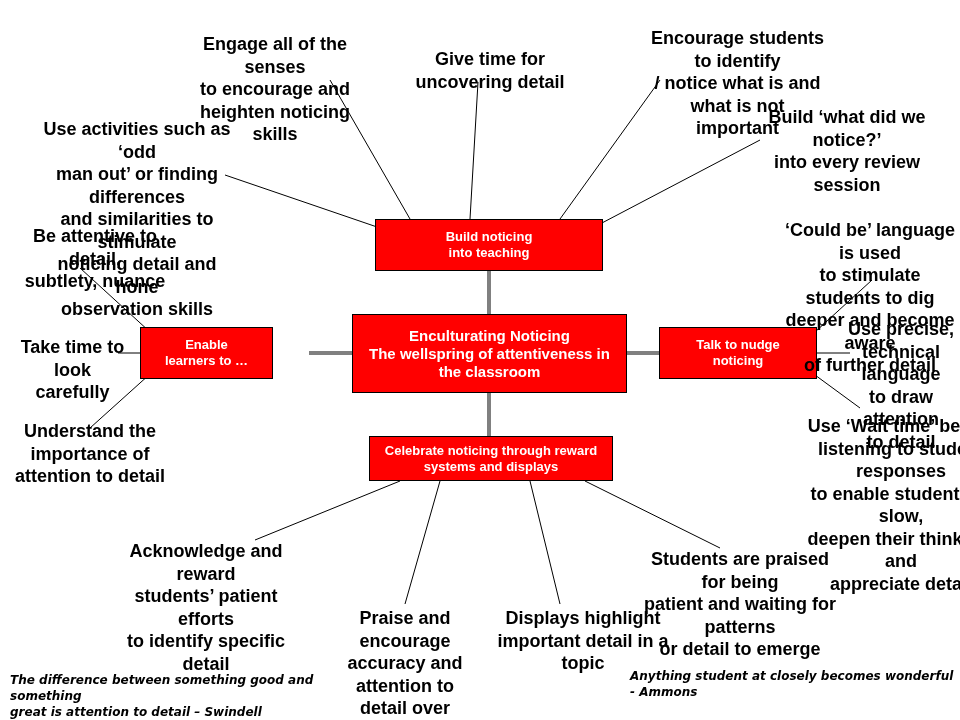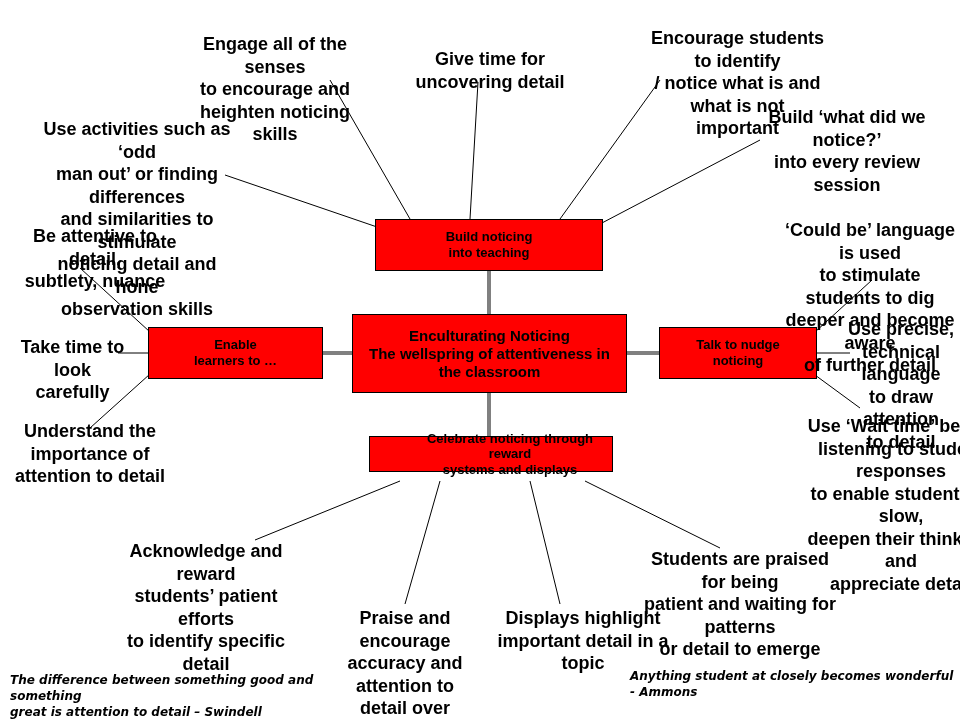--- a/index.html
+++ b/index.html
@@ -26,21 +26,21 @@
     left: 0; top: 0;
     width: 960px;
     height: 720px;
     pointer-events: none;
   }
   .node {
     position: absolute;
     box-sizing: border-box;
     background: #ff0000;
     border: 1px solid #000000;
-    color: #000000;
+    color: #ffffff;
     font-weight: bold;
     display: flex;
     align-items: center;
     justify-content: center;
     text-align: center;
     line-height: 1.2;
     padding: 2px 4px;
   }
   .node.center {
     font-size: 15px;
@@ -100,27 +100,27 @@
   </svg>
 
   <div class="node center" style="left:352px; top:314px; width:275px; height:79px; flex-direction:column;">
     <div>Enculturating Noticing</div>
     <div style="white-space:pre-line;">The wellspring of attentiveness in the classroom</div>
   </div>
 
   <div class="node branch" style="left:375px; top:219px; width:228px; height:52px; white-space:pre-line;">Build noticing
 into teaching</div>
 
-  <div class="node branch" style="left:148px; top:327px; width:175px; height:52px; white-space:pre-line;">Enable
+  <div class="node branch" style="left:140px; top:327px; width:133px; height:52px; white-space:pre-line;">Enable
 learners to …</div>
 
   <div class="node branch" style="left:659px; top:327px; width:158px; height:52px; white-space:pre-line;">Talk to nudge
 noticing</div>
 
-  <div class="node branch" style="left:369px; top:436px; width:244px; height:36px; white-space:pre-line;padding-left:42px;">Celebrate noticing through reward
+  <div class="node branch" style="left:369px; top:436px; width:244px; height:45px; white-space:pre-line;">Celebrate noticing through reward
 systems  and displays</div>
 
   <div class="leaf" style="left:190px; top:33px; width:170px; white-space:pre-line;">Engage  all of the senses
 to encourage and
 heighten noticing  skills</div>
 
   <div class="leaf" style="left:415px; top:48px; width:150px; white-space:pre-line;">Give  time for
 uncovering  detail</div>
 
   <div class="leaf" style="left:752px; top:106px; width:190px; white-space:pre-line;">Build  ‘what did we notice?’

